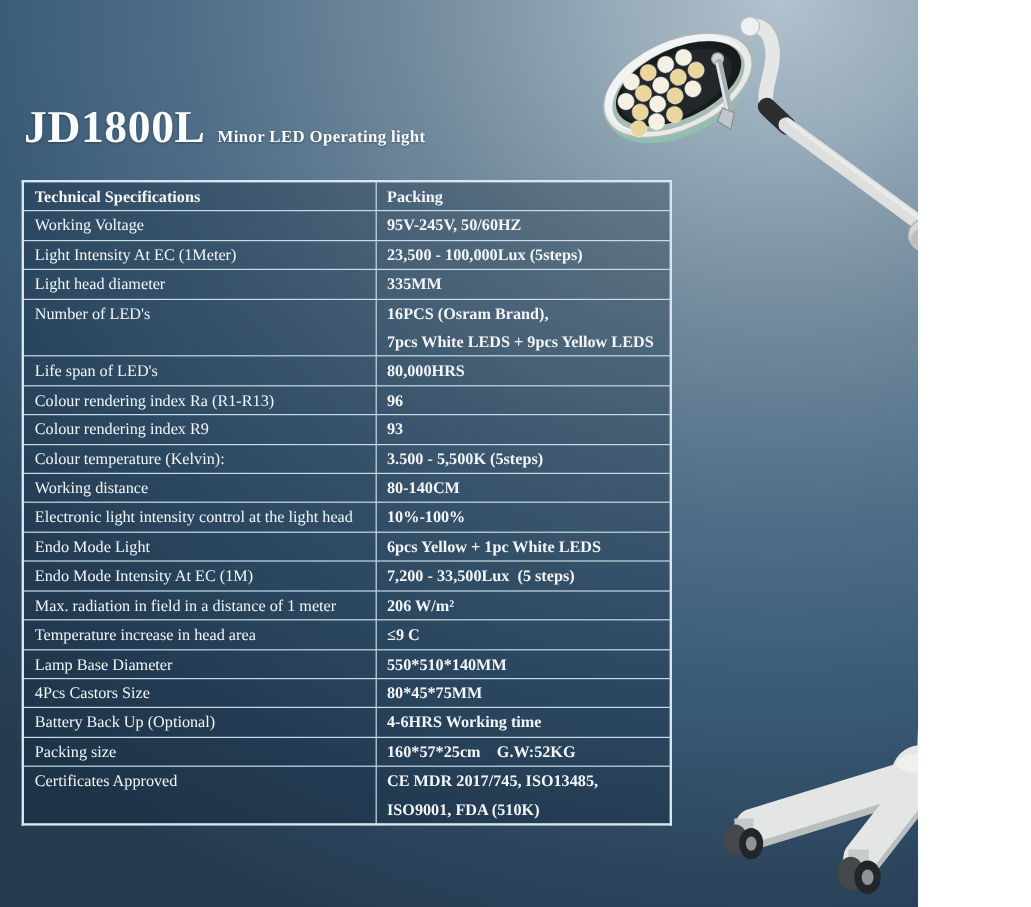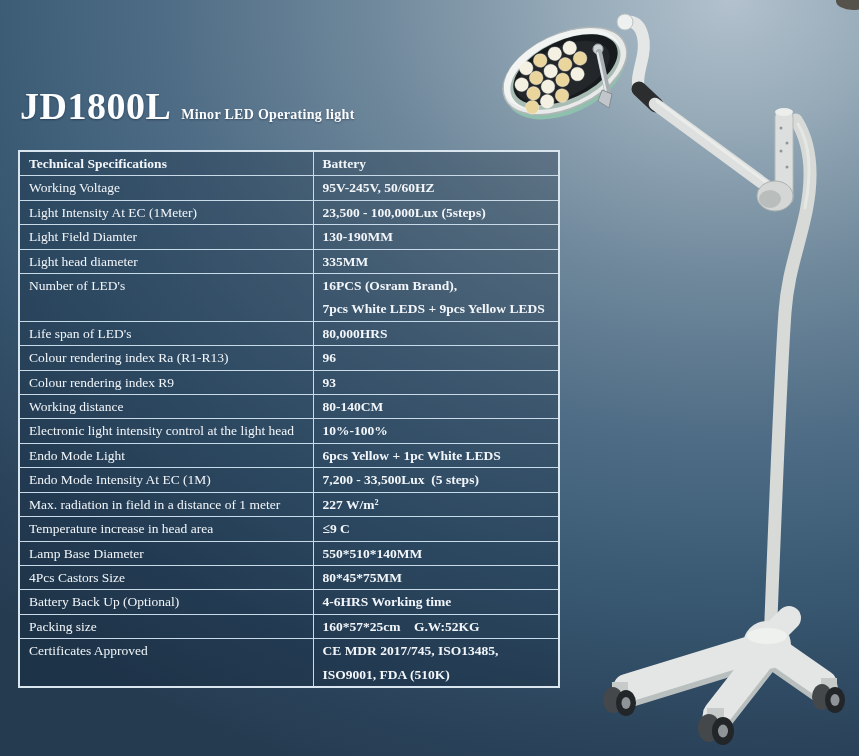--- a/index.html
+++ b/index.html
@@ -1,18 +1,18 @@
 <!DOCTYPE html>
 <html><head>
 <meta charset="utf-8">
 <style>
   html,body{margin:0;padding:0;}
   .page{
     position:relative;
-    width:859px;height:756px;
+    width:765px;height:756px;
     overflow:hidden;
     font-family:"Liberation Serif",serif;
     background:
       radial-gradient(ellipse 125% 110% at 85% 0%,
         #b2c1cd 0%, #96aab8 15%, #70899c 33%, #4e6c85 53%,
         #3a5a74 70%, #2d475f 86%, #253b50 100%);
   }
   
   .title-row{
     position:absolute;left:20px;top:84px;
@@ -56,75 +56,75 @@
 
   <div class="spec-wrap">
     <table class="spec">
       <colgroup>
           <col style="width:294px">
           <col style="width:246px">
         </colgroup>
       <thead>
         <tr>
           <th>Technical Specifications</th>
-          <th>Battery</th>
+          <th>Packing</th>
         </tr>
       </thead>
       <tbody>
           <tr>
             <td>Working Voltage</td>
             <td><div class="vline">95V-245V, 50/60HZ</div></td>
           </tr>
           <tr>
             <td>Light Intensity At EC (1Meter)</td>
             <td><div class="vline">23,500 - 100,000Lux (5steps)</div></td>
           </tr>
           <tr>
-            <td>Light Field Diamter</td>
-            <td><div class="vline">130-190MM</div></td>
-          </tr>
-          <tr>
             <td>Light head diameter</td>
             <td><div class="vline">335MM</div></td>
           </tr>
           <tr>
             <td>Number of LED's</td>
             <td><div class="vline">16PCS (Osram Brand),</div><div class="vline">7pcs White LEDS + 9pcs Yellow LEDS</div></td>
           </tr>
           <tr>
             <td>Life span of LED's</td>
             <td><div class="vline">80,000HRS</div></td>
           </tr>
           <tr>
             <td>Colour rendering index Ra (R1-R13)</td>
             <td><div class="vline">96</div></td>
           </tr>
           <tr>
             <td>Colour rendering index R9</td>
             <td><div class="vline">93</div></td>
           </tr>
           <tr>
+            <td>Colour temperature (Kelvin):</td>
+            <td><div class="vline">3.500 - 5,500K (5steps)</div></td>
+          </tr>
+          <tr>
             <td>Working distance</td>
             <td><div class="vline">80-140CM</div></td>
           </tr>
           <tr>
             <td>Electronic light intensity control at the light head</td>
             <td><div class="vline">10%-100%</div></td>
           </tr>
           <tr>
             <td>Endo Mode Light</td>
             <td><div class="vline">6pcs Yellow + 1pc White LEDS</div></td>
           </tr>
           <tr>
             <td>Endo Mode Intensity At EC (1M)</td>
             <td><div class="vline">7,200 - 33,500Lux  (5 steps)</div></td>
           </tr>
           <tr>
             <td>Max. radiation in field in a distance of 1 meter</td>
-            <td><div class="vline">227 W/m²</div></td>
+            <td><div class="vline">206 W/m²</div></td>
           </tr>
           <tr>
             <td>Temperature increase in head area</td>
             <td><div class="vline">≤9 C</div></td>
           </tr>
           <tr>
             <td>Lamp Base Diameter</td>
             <td><div class="vline">550*510*140MM</div></td>
           </tr>
           <tr>

